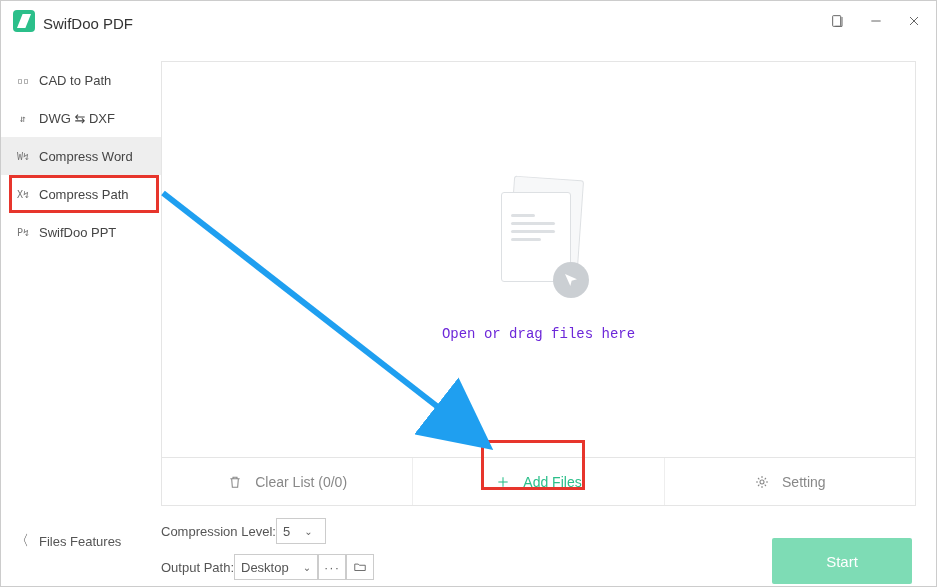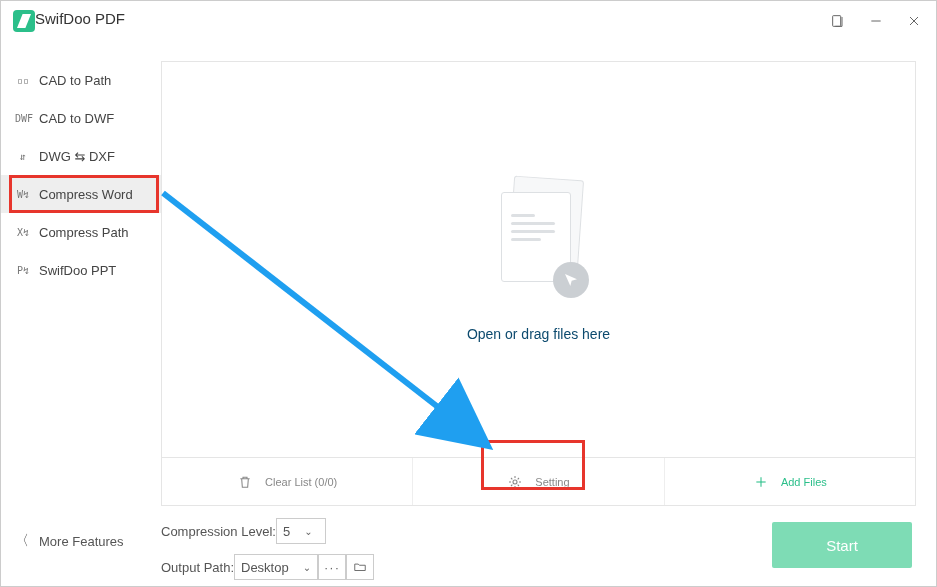--- a/index.html
+++ b/index.html
@@ -4,21 +4,21 @@
 <style>
   * { box-sizing: border-box; font-family: -apple-system, "Segoe UI", Arial, sans-serif; }
   body { margin: 0; background: #fff; }
   .window {
     width: 937px; height: 587px; border: 1px solid #ccc; position: relative; overflow: hidden;
   }
   
   .titlebar {
     height: 40px; display: flex; align-items: center; padding: 0 12px; justify-content: space-between;
   }
-  .title-left { display: flex; align-items: flex-start; }
+  .title-left { display: flex; align-items: flex-end; gap: 8px; }
   .logo {
     width: 22px; height: 22px; background: #2bbf8a; border-radius: 4px; position: relative;
   }
   .logo::after {
     content: ""; position: absolute; inset: 4px; background: #fff; clip-path: polygon(40% 0,100% 0,60% 100%,0 100%);
   }
   .app-title { font-size: 15px; color: #333; }
   .title-right { display: flex; align-items: center; gap: 18px; }
   .titlebtn { width: 20px; height: 20px; display: flex; align-items: center; justify-content: center; color: #666; cursor: pointer; }
   .titlebtn svg { width: 16px; height: 16px; stroke: #666; stroke-width: 1.5; fill: none; }
@@ -53,26 +53,26 @@
   .doc-page.a { left: 12px; top: 14px; }
   .doc-lines { position: absolute; left: 22px; top: 36px; width: 44px; }
   .doc-lines div { height: 3px; background: #d0d4d8; margin-bottom: 5px; border-radius:2px;}
   .doc-lines div:nth-child(1){width:55%;}
   .doc-lines div:nth-child(4){width:70%;}
   .doc-cursor {
     position: absolute; right: 0; bottom: 0; width: 36px; height: 36px; border-radius: 50%;
     background: #b6bbc1; display: flex; align-items: center; justify-content: center;
   }
   .doc-cursor svg { width: 16px; height: 16px; fill: #fff; }
-  .drop-text { margin-top: 28px; color: #0c4a6e; font-size: 14px; }
+  .drop-text { margin-top: 28px; color: #6d28d9; font-size: 14px; font-family: Liberation Mono, monospace; }
   
   .actionbar {
     height: 48px; border: 1px solid #e5e5e5; border-top: none; display: flex;
   }
-  .act { flex: 1; display: flex; align-items: center; justify-content: center; gap: 12px; font-size: 11px; color: #888; cursor: pointer; border-right: 1px solid #eee;}
+  .act { flex: 1; display: flex; align-items: center; justify-content: center; gap: 12px; font-size: 14px; color: #888; cursor: pointer; border-right: 1px solid #eee;}
   .act:last-child{border-right:none;}
   .act.add { color: #2bbf8a; }
   .act svg { width: 16px; height: 16px; stroke: currentColor; stroke-width: 1.6; fill: none; }
   .add-highlight {
     position: absolute; left: 480px; top: 439px; width: 104px; height: 50px;
     border: 3px solid #e7352c; pointer-events: none;
   }
   
   .bottom { height: 80px; padding: 12px 0 0 0; display: flex; align-items: flex-start; justify-content: space-between;}
   .controls { display: flex; flex-direction: column; gap: 10px; font-size: 13px; color: #555;}
@@ -80,21 +80,21 @@
   .select {
     height: 26px; border: 1px solid #ccc; font-size: 13px; padding: 0 6px; background:#fff; cursor:pointer;
     display:flex; align-items:center; gap:14px;
   }
   .select .chev { font-size:10px; color:#666;}
   .iconbtn {
     width: 28px; height: 26px; border: 1px solid #ccc; display:flex; align-items:center; justify-content:center; cursor:pointer;
   }
   .start-btn {
     width: 140px; height: 46px; background: #7edcb5; color: #fff; font-size: 15px;
-    display:flex; align-items:center; justify-content:center; border-radius:2px; cursor:pointer; margin-right: 4px; margin-top: 4px;
+    display:flex; align-items:center; justify-content:center; border-radius:2px; cursor:pointer; margin-right: 4px; margin-top: 20px;
   }
   
   .arrow-svg { position: absolute; left: 158px; top: 188px; width: 340px; height: 270px; pointer-events: none; }
 </style>
 </head>
 <body>
 
 <div class="window">
 
   <div class="titlebar">
@@ -124,24 +124,20 @@
   </div>
 
   <div class="body">
 
     <div class="sidebar">
       <div class="side-item">
         <span class="ic">▫▫</span>
         <span>CAD to Path</span>
       </div>
       <div class="side-item">
-        <span class="ic">DWF</span>
-        <span>CAD to DWF</span>
-      </div>
-      <div class="side-item">
         <span class="ic">⇵</span>
         <span>DWG ⇆ DXF</span>
       </div>
       <div class="side-item selected">
         <span class="ic">W↯</span>
         <span>Compress Word</span>
       </div>
       <div class="side-item">
         <span class="ic">X↯</span>
         <span>Compress Path</span>
@@ -172,33 +168,33 @@
         <div class="drop-text">Open or drag files here</div>
       </div>
 
       <div class="actionbar">
         <div class="act">
           <svg viewBox="0 0 24 24">
               <path d="M5 7h14M9 7V5h6v2M7 7l1 13h8l1-13"></path>
             </svg>
           <span>Clear List (0/0)</span>
         </div>
+        <div class="act add">
+          <svg viewBox="0 0 24 24">
+              <line x1="12" y1="5" x2="12" y2="19"></line>
+              <line x1="5" y1="12" x2="19" y2="12"></line>
+            </svg>
+          <span>Add Files</span>
+        </div>
         <div class="act">
           <svg viewBox="0 0 24 24">
               <circle cx="12" cy="12" r="3"></circle>
               <path d="M12 3v3M12 18v3M3 12h3M18 12h3M6 6l2 2M16 16l2 2M18 6l-2 2M8 16l-2 2"></path>
             </svg>
           <span>Setting</span>
-        </div>
-        <div class="act add">
-          <svg viewBox="0 0 24 24">
-              <line x1="12" y1="5" x2="12" y2="19"></line>
-              <line x1="5" y1="12" x2="19" y2="12"></line>
-            </svg>
-          <span>Add Files</span>
         </div>
       </div>
 
       <div class="bottom">
         <div class="controls">
           <div class="ctrl-row">
             <span>Compression Level:</span>
             <div class="select" style="width:50px">
               <span>5</span>
               <span class="chev">⌄</span>
@@ -222,21 +218,21 @@
         </div>
         <div class="start-btn">
           <span>Start</span>
         </div>
       </div>
     </div>
   </div>
 
   <div class="more-features">
     <span style="font-size:14px;">〈</span>
-    <span>More Features</span>
+    <span>Files Features</span>
   </div>
 
   <div class="side-highlight"></div>
   <div class="add-highlight"></div>
 
   <svg class="arrow-svg" viewBox="0 0 340 270">
     <defs>
       <marker id="ah" markerWidth="12" markerHeight="12" refX="9" refY="6" orient="auto">
         <path d="M0 0 L12 6 L0 12 z" fill="#1f9ff0"></path>
       </marker>

